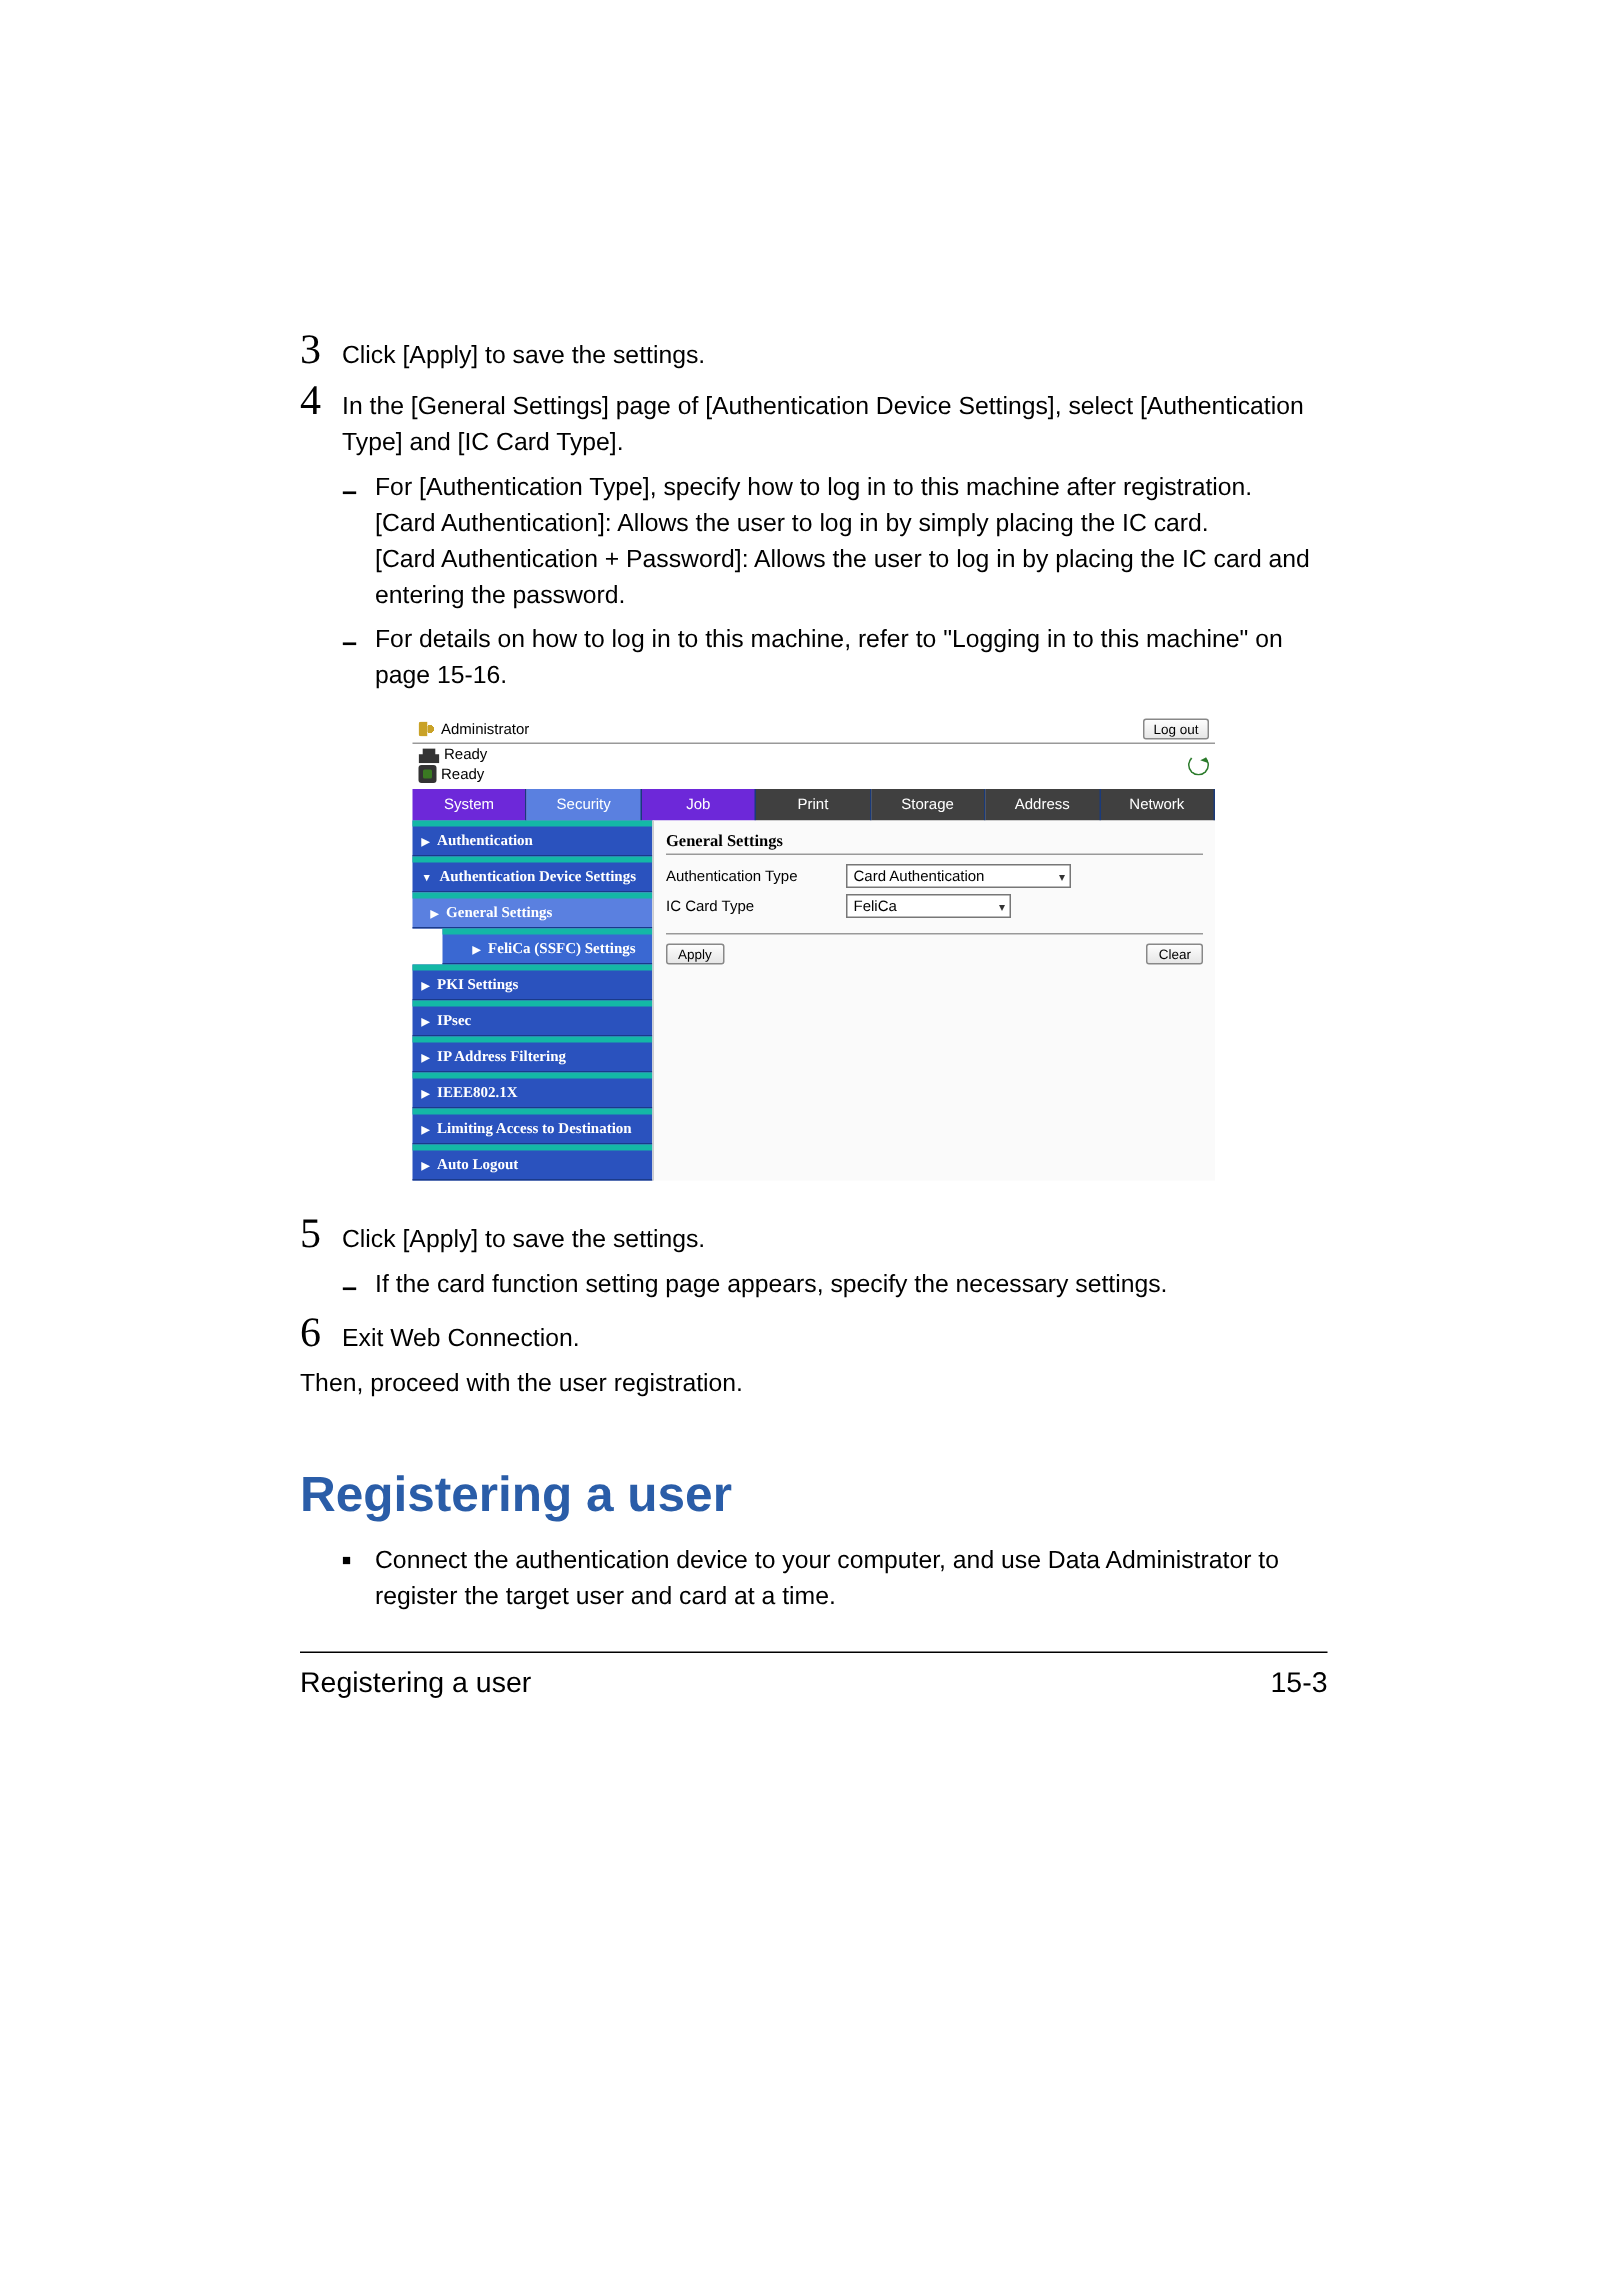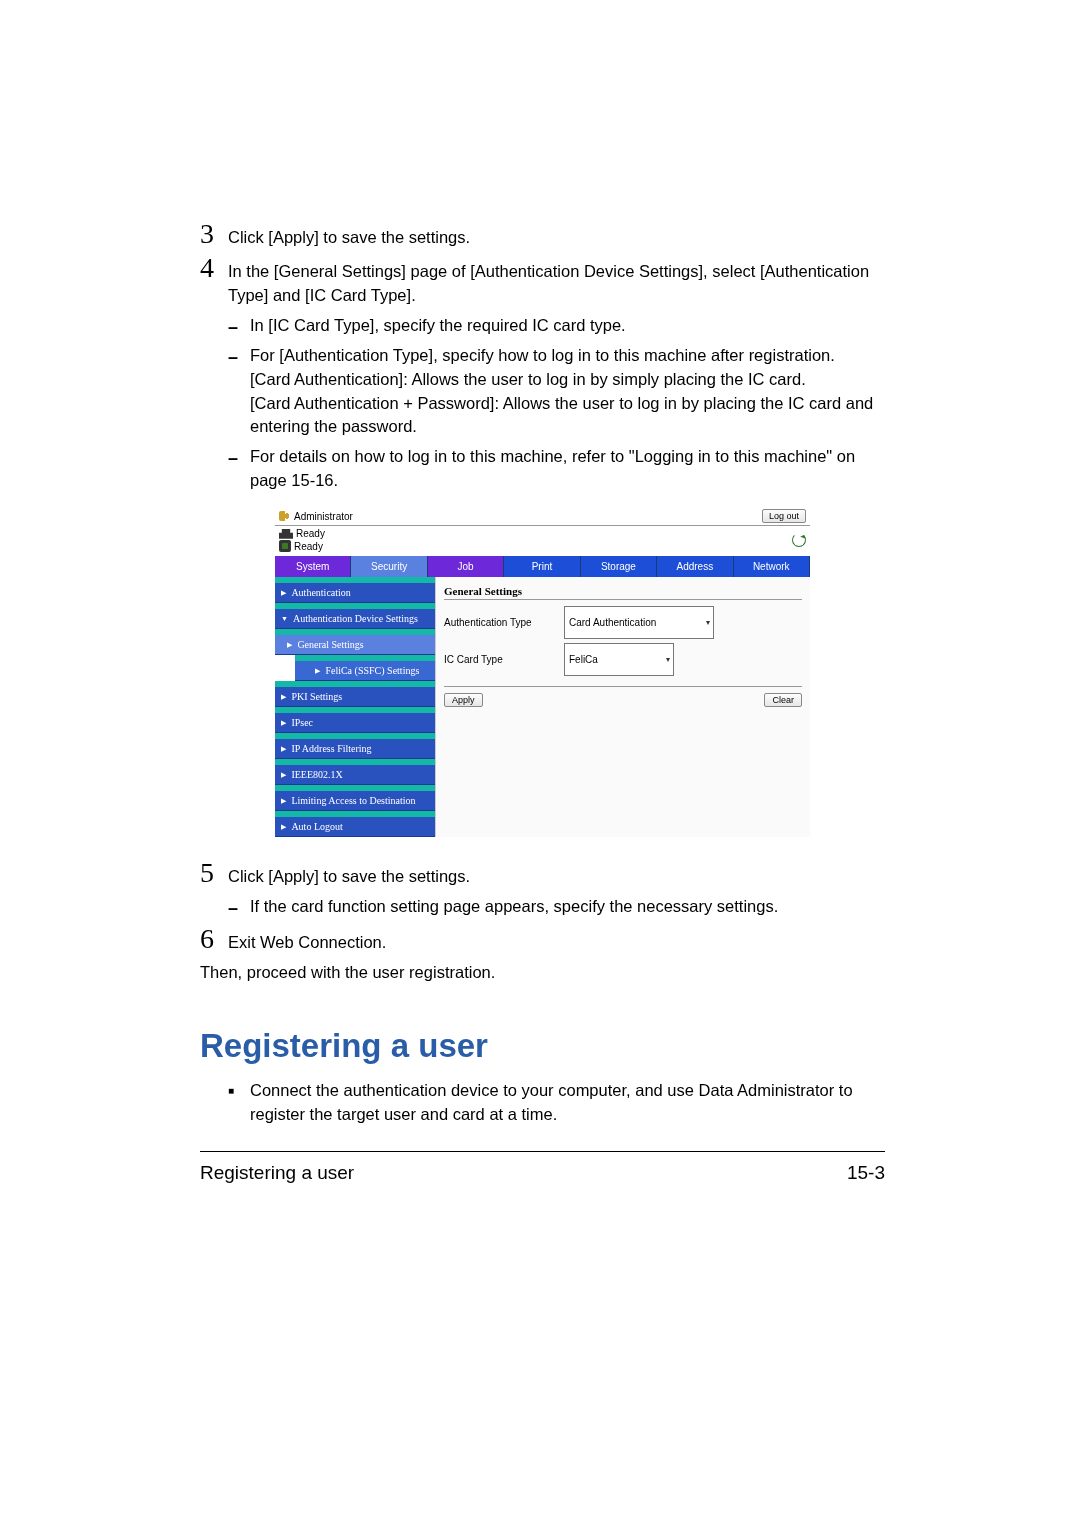--- a/index.html
+++ b/index.html
@@ -156,46 +156,46 @@
   .ss-tab {
     flex: 1 1 0;
     text-align:center;
     color:#fff;
     font-size:10px;
     padding:5px 0;
     border-right:1px solid #1a3a7a;
   }
   .tab-blue { background:#6d28d9; }
   .tab-sel  { background:#5a80e0; }
-  .tab-red  { background:#1d4ed8; }
+  .tab-red  { background:#404040; }
   .ss-body { display:flex; }
   .ss-side { width: 160px; }
   .side-item {
     background:#2a52be; color:#fff;
-    border-top:6px solid #14b8a6;
+    border-top:4px solid #14b8a6;
     border-bottom:1px solid #1a3a8a;
     padding:4px 6px;
     font-size:10px;
-    font-weight:normal;
+    font-weight:bold;
     display:flex; align-items:center; gap:3px;
     font-family: "Times New Roman", serif;
   }
   .side-sub   { background:#3560cc; padding-left: 12px;}
   .side-sub2  { background:#3a68d2; padding-left: 20px; margin-left: 20px;}
   .side-selected { background:#5a80e0; }
   .tri-right::before { content:"▶"; font-size:7px; margin-right:2px;}
   .tri-down::before  { content:"▼"; font-size:7px; margin-right:2px;}
   .ss-main { flex:1; padding:8px 8px; background:#fafafa; border-left:1px solid #ccc;}
   .panel-title { font-weight:bold; font-family:"Times New Roman",serif; font-size:11px; margin-bottom:2px;}
   .panel-rule { border-top:1px solid #999; margin-bottom:6px;}
   .form-row { display:flex; align-items:center; margin-bottom:4px; font-size:10px;}
   .form-label { width:120px;}
   .form-select {
     border:1px solid #777; background:#fff; font-size:10px;
-    height:33px; display:flex; align-items:center; justify-content:space-between;
+    height:16px; display:flex; align-items:center; justify-content:space-between;
     padding:0 3px 0 4px;
   }
   .sel-wide { width: 150px;}
   .sel-narrow { width: 110px;}
   .caret { font-size:8px; color:#333;}
   .btn-row { display:flex; justify-content:space-between; gap:4px; margin-top:6px;}
   .small-btn {
     border:1px solid #888; background:linear-gradient(#fdfdfd,#e6e6e6);
     font-size:9px; padding:1px 7px; border-radius:2px;
   }
@@ -208,21 +208,20 @@
   <div class="step">
     <div class="step-num">3</div>
     <div class="step-body">Click [Apply] to save the settings.</div>
   </div>
 
   <div class="step">
     <div class="step-num">4</div>
     <div class="step-body">In the [General Settings] page of [Authentication Device Settings], select [Authentication Type] and [IC Card Type].</div>
   </div>
   <ul class="sub-list">
-    <li>In [IC Card Type], specify the required IC card type.</li>
     <li style="white-space:pre-line">For [Authentication Type], specify how to log in to this machine after registration.
 [Card Authentication]: Allows the user to log in by simply placing the IC card.
 [Card Authentication + Password]: Allows the user to log in by placing the IC card and entering the password.</li>
     <li>For details on how to log in to this machine, refer to "Logging in to this machine" on page 15-16.</li>
   </ul>
 
   <div class="screenshot">
     <div class="ss-topbar">
       <div class="ss-topbar-left">
         <span class="key-icon"></span>

